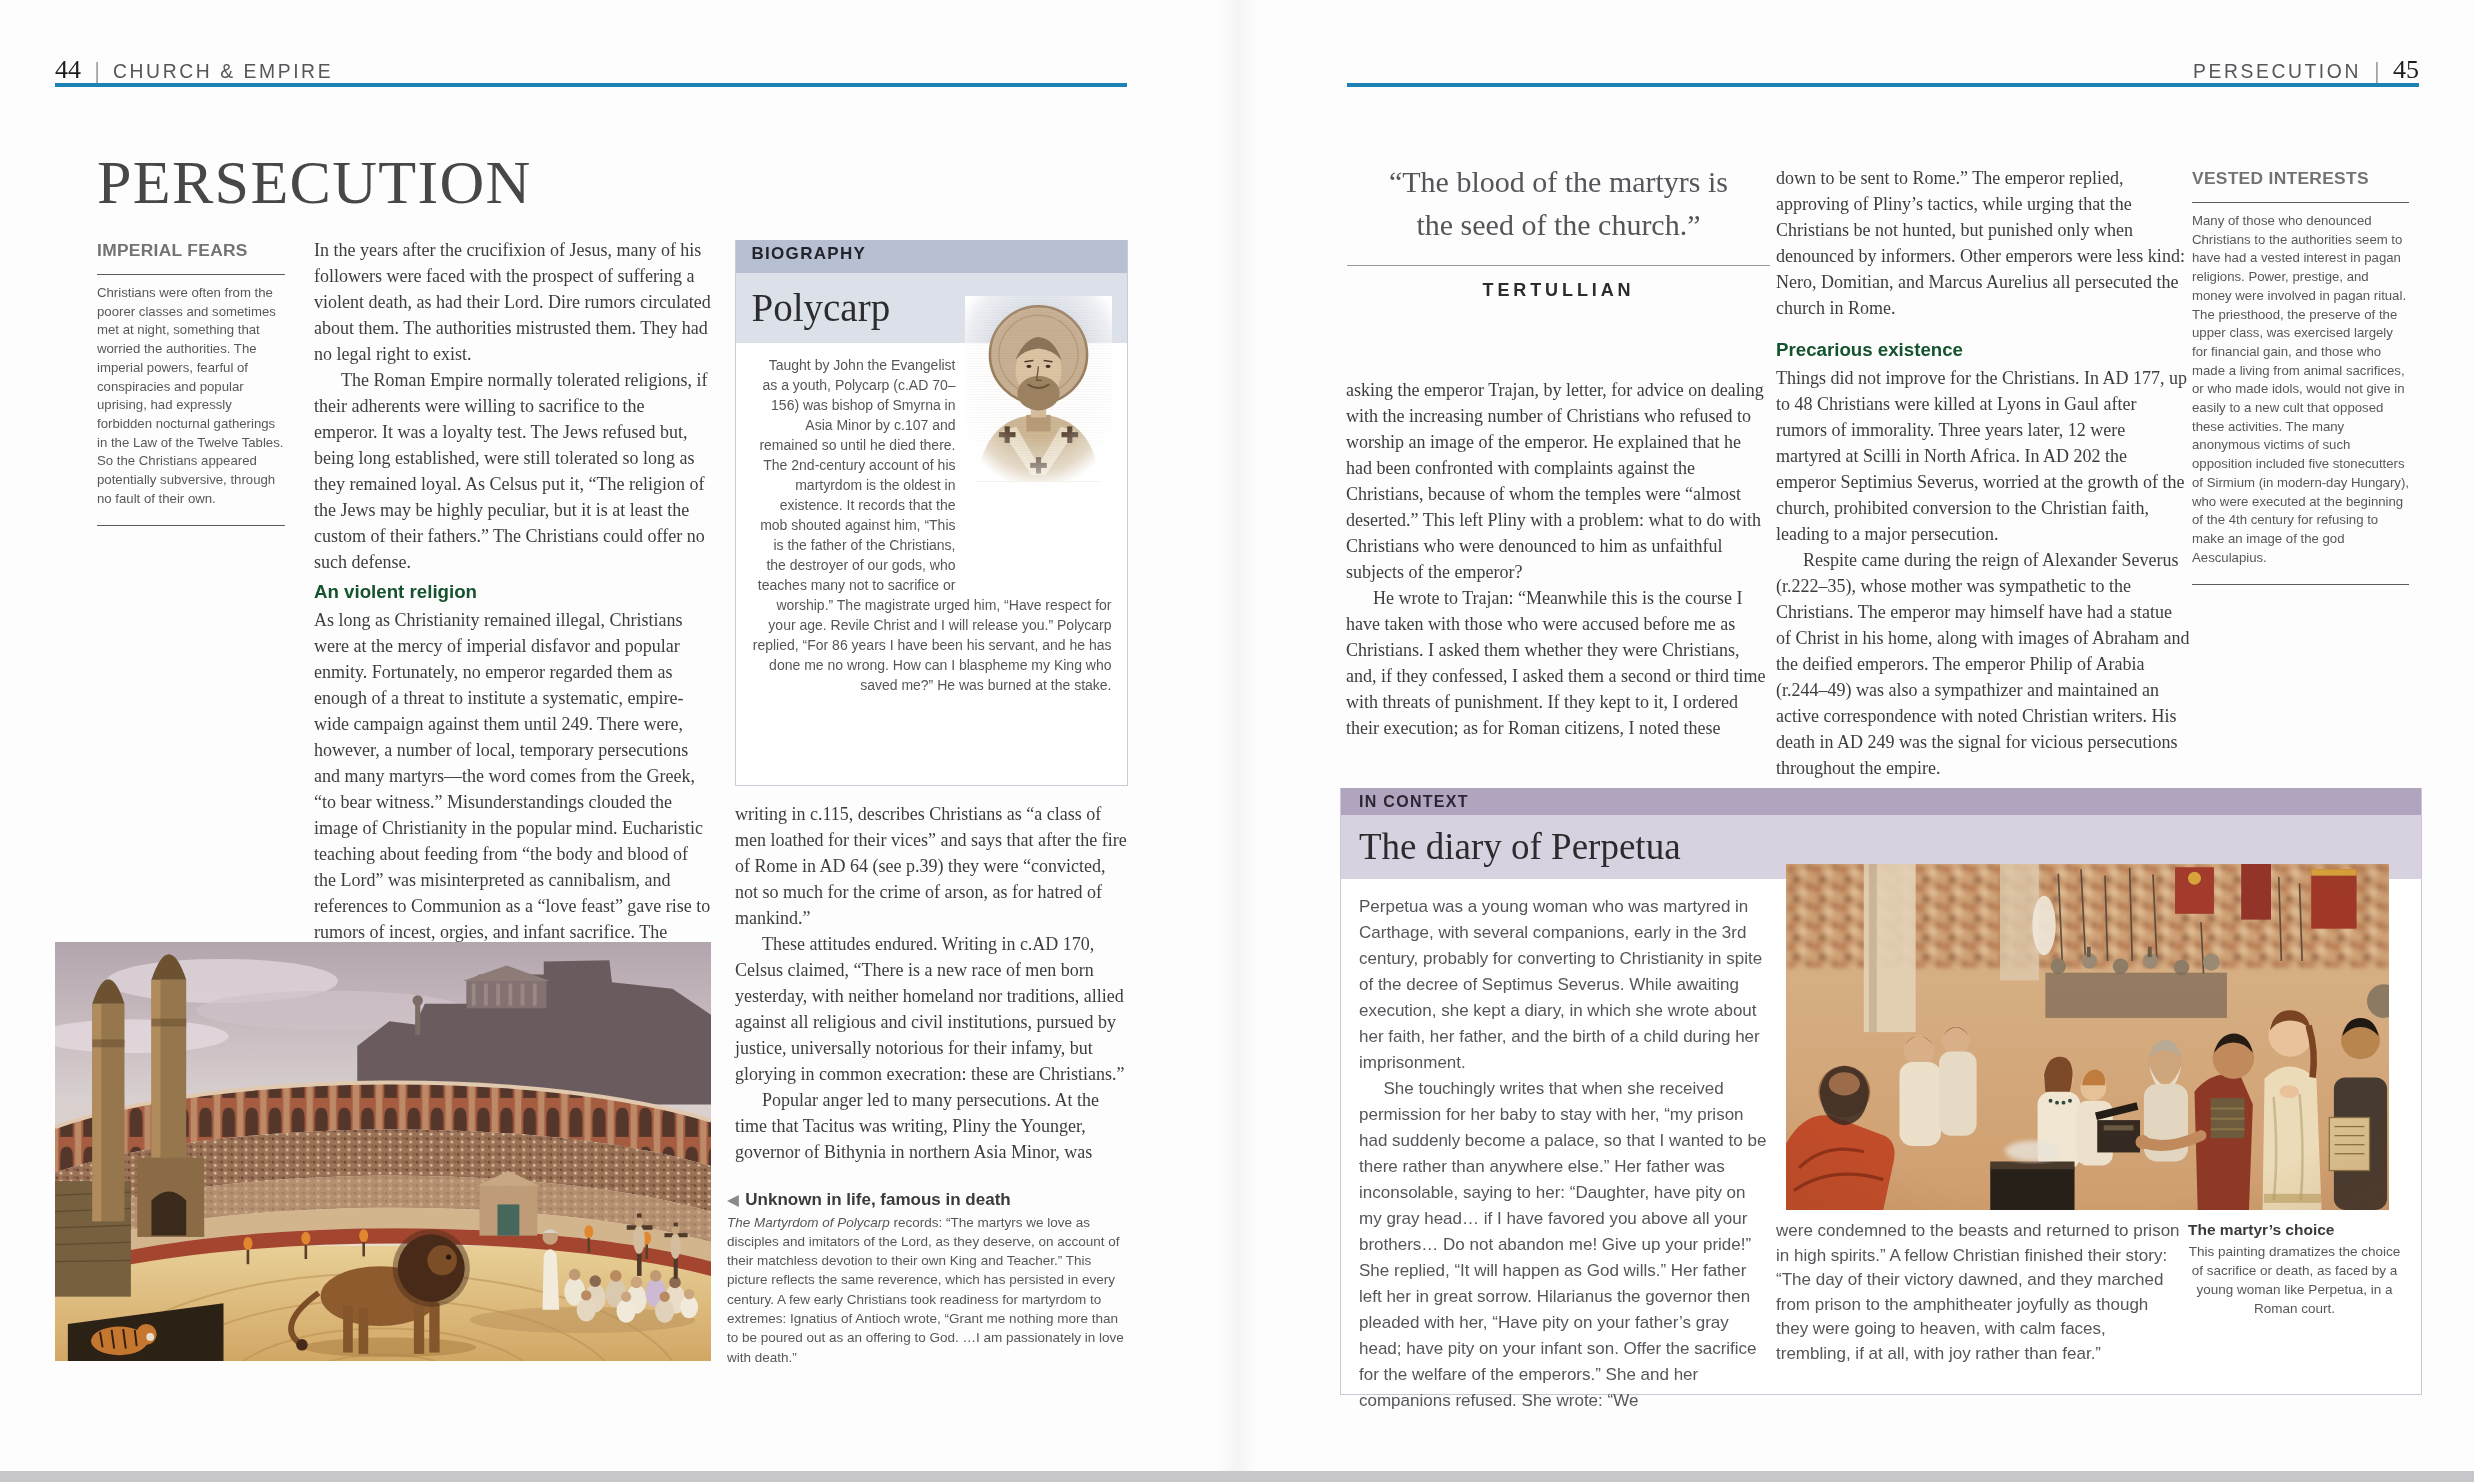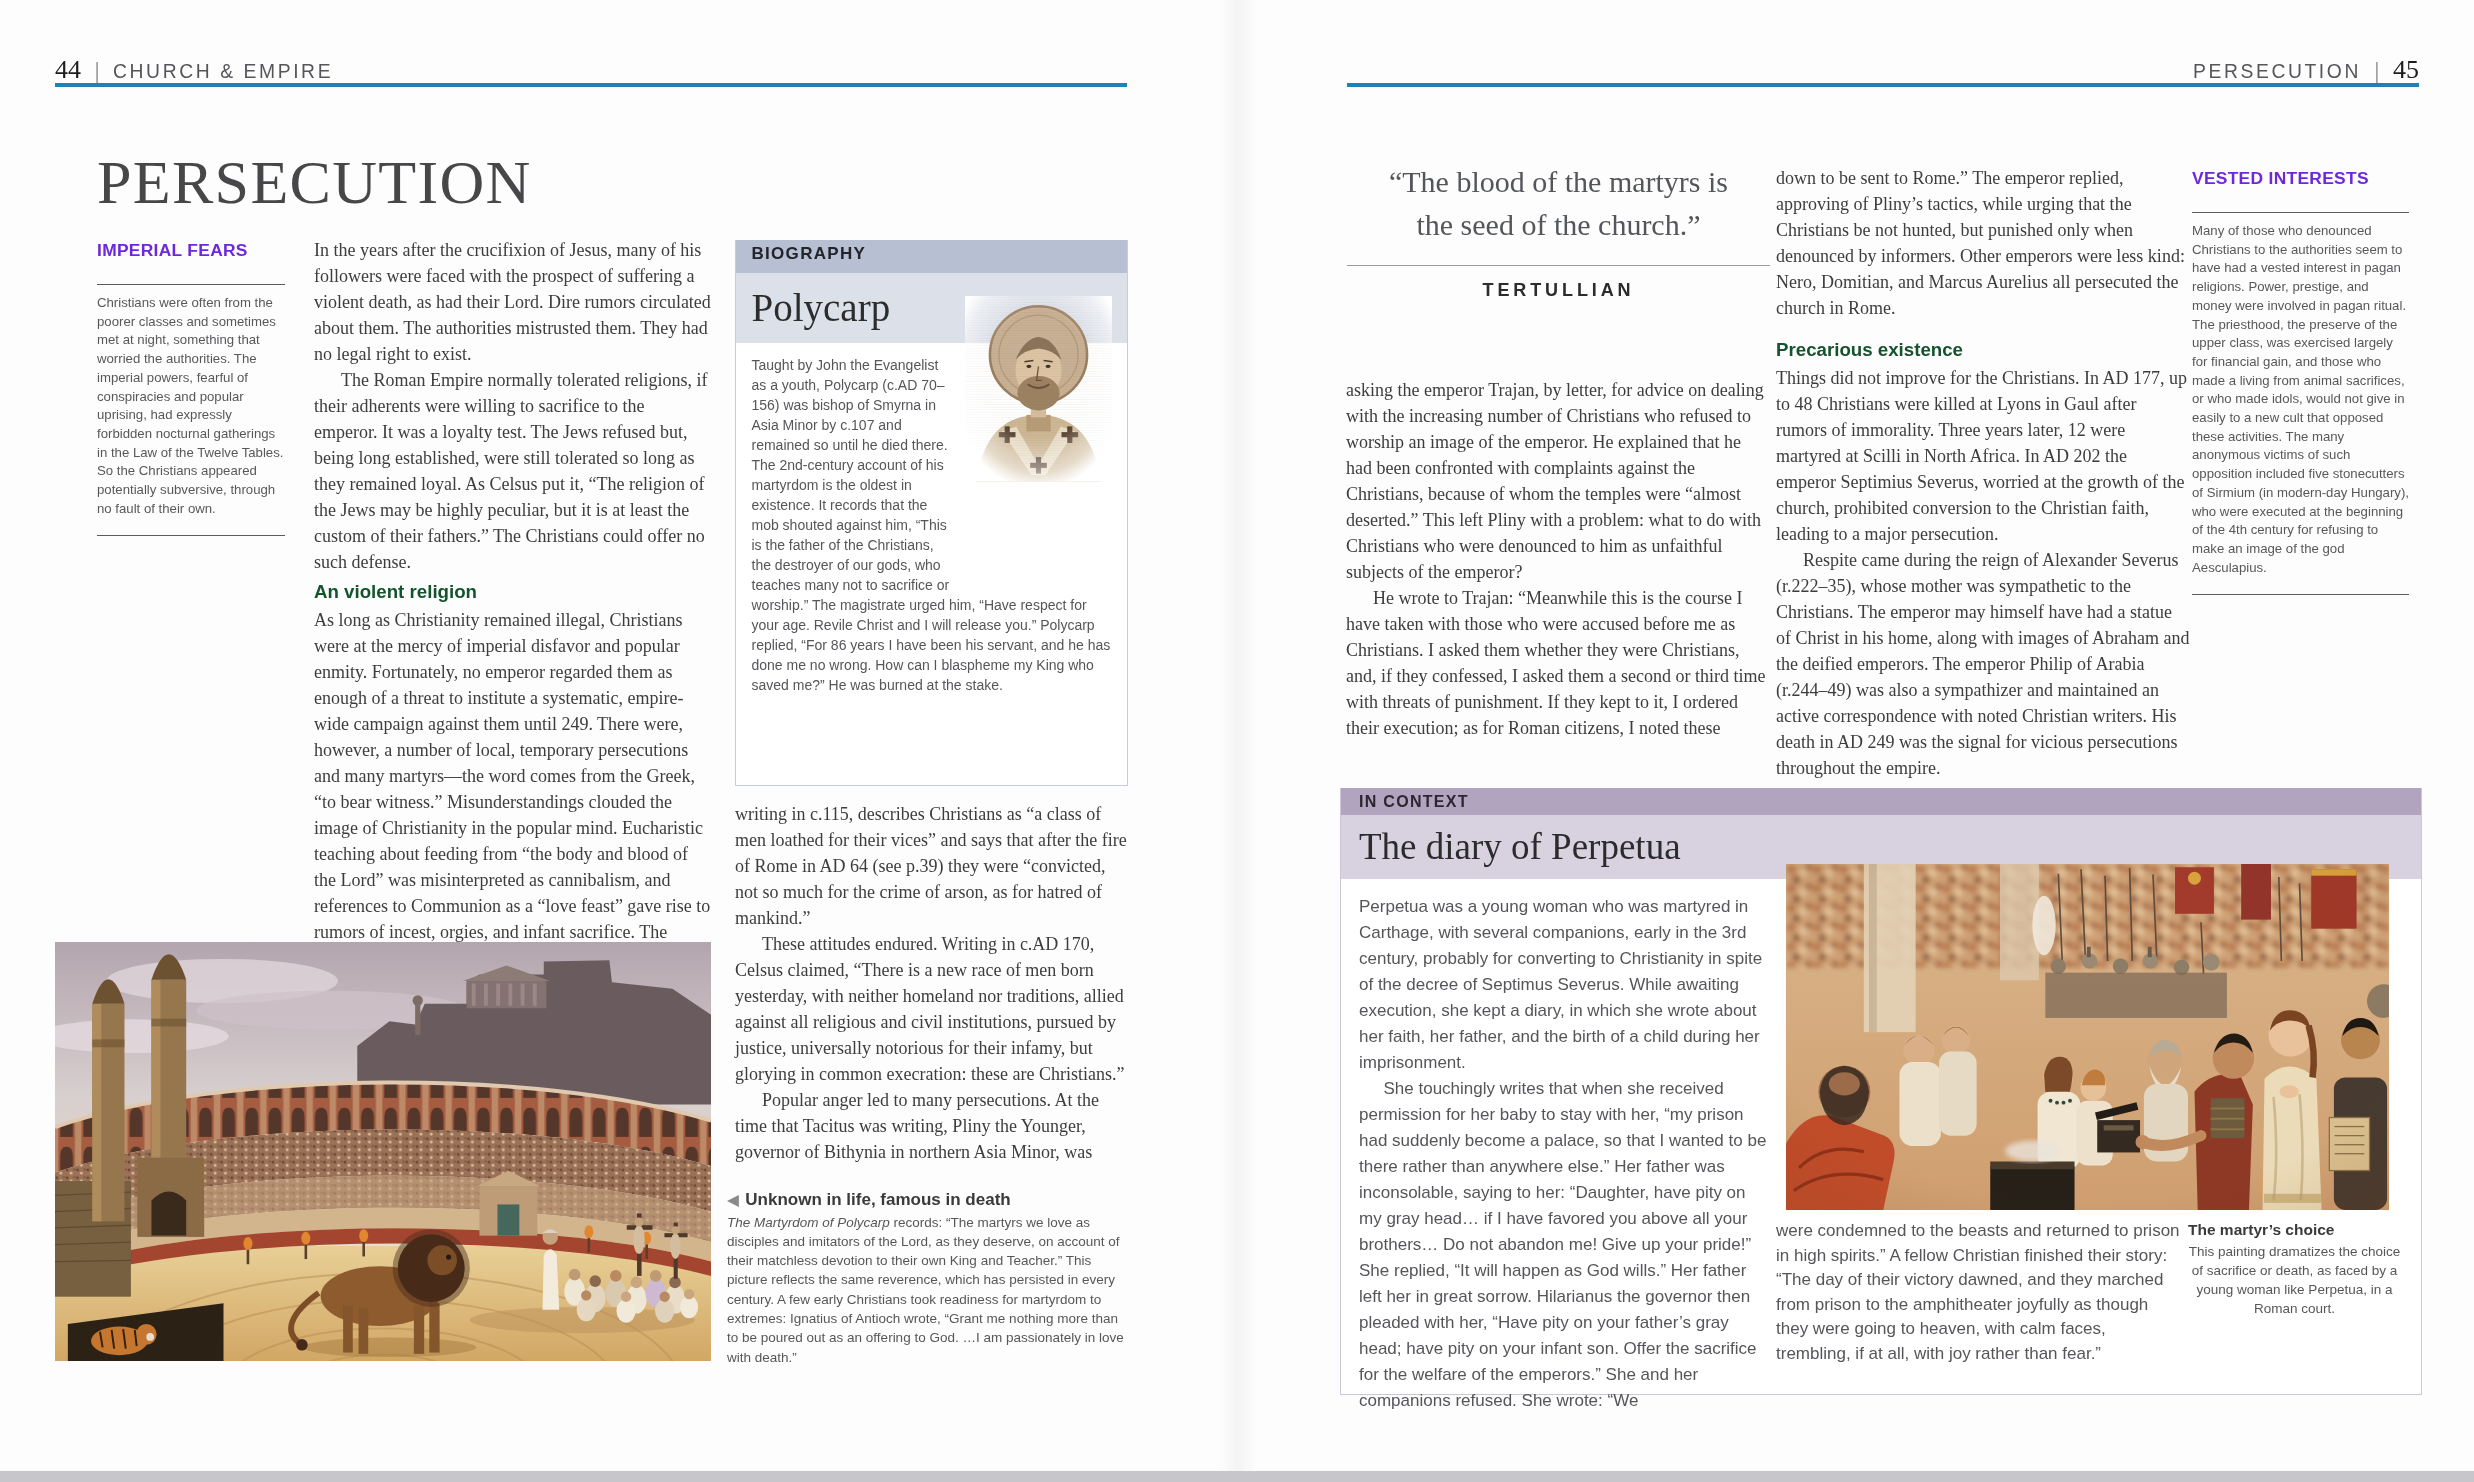--- a/index.html
+++ b/index.html
@@ -13,28 +13,28 @@
   .runhead .section{font-size:19.3px;letter-spacing:2.6px;color:#55565a;}
   .blue-rule{height:3.9px;background:#1e82b4;}
   
   .main-title{font-family:"Liberation Serif","DejaVu Serif",serif;font-size:62px;letter-spacing:1.3px;color:#47474a;}
   
   .serif p{margin:0;font-family:"Liberation Serif","DejaVu Serif",serif;font-size:18px;line-height:26px;color:#3d3d3f;text-align:left;}
   .serif p.ind{text-indent:27px;}
   .subhead{font-size:18.7px;font-weight:bold;color:#14532d;margin:6.4px 0 3.9px 0;font-family:"Liberation Sans","DejaVu Sans",sans-serif;}
   
   .sidebox{border-bottom:1.9px solid #5b5b5e;padding-bottom:17px;}
-  .sidebox h3{margin:0 0 9px 0;font-size:17.4px;letter-spacing:0.3px;color:#6d28d9;border-bottom:1.9px solid #5b5b5e;padding-bottom:23px;}
+  .sidebox h3{margin:0 0 9px 0;font-size:17.4px;letter-spacing:0.3px;color:#737373;border-bottom:1.9px solid #5b5b5e;padding-bottom:13px;}
   .sidebox p{margin:0;font-size:13.2px;line-height:18.7px;color:#58585b;}
   
   .biobox{border-left:1.3px solid #c6cdda;border-right:1.3px solid #c6cdda;border-bottom:1.3px solid #c6cdda;background:#fff;}
   .bio-bar{height:33px;background:#b7c0d2;color:#23232b;font-size:17px;font-weight:bold;letter-spacing:1.3px;line-height:28px;padding-left:15.5px;}
   .bio-band{height:70px;background:#dbe0e9;}
   .bio-band .bio-name{font-family:"Liberation Serif","DejaVu Serif",serif;font-size:39px;color:#2c2c2e;line-height:70px;padding-left:15.5px;}
-  .bio-body{padding:11.6px 15.5px 14px 15.5px;font-size:14px;line-height:20px;color:#56565a;}
+  .bio-body{padding:11.6px 15.5px 14px 15.5px;font-size:14px;line-height:20px;color:#56565a;text-align:right;}
   .bio-portrait{float:right;width:147px;height:290px;margin:-59px 0 3.9px 9px;}
   
   .cap-title{font-size:17px;font-weight:bold;color:#3a3a3c;margin:0 0 2.6px 0;}
   .cap-title .marker{color:#8a8a8c;font-size:15.5px;margin-right:6.4px;}
   .cap-body{font-size:13.5px;line-height:19.3px;color:#57575a;margin:0;}
   .cap-body .work{font-style:italic;}
   
   .quoteblk{text-align:center;}
   .quoteblk .qtext{font-family:"Liberation Serif","DejaVu Serif",serif;font-size:30px;line-height:43px;color:#54565a;width:348px;margin:0 auto;}
   .quoteblk .qrule{border:none;border-top:1.3px solid #9a9a9e;margin:19.3px 0 14px 0;}

